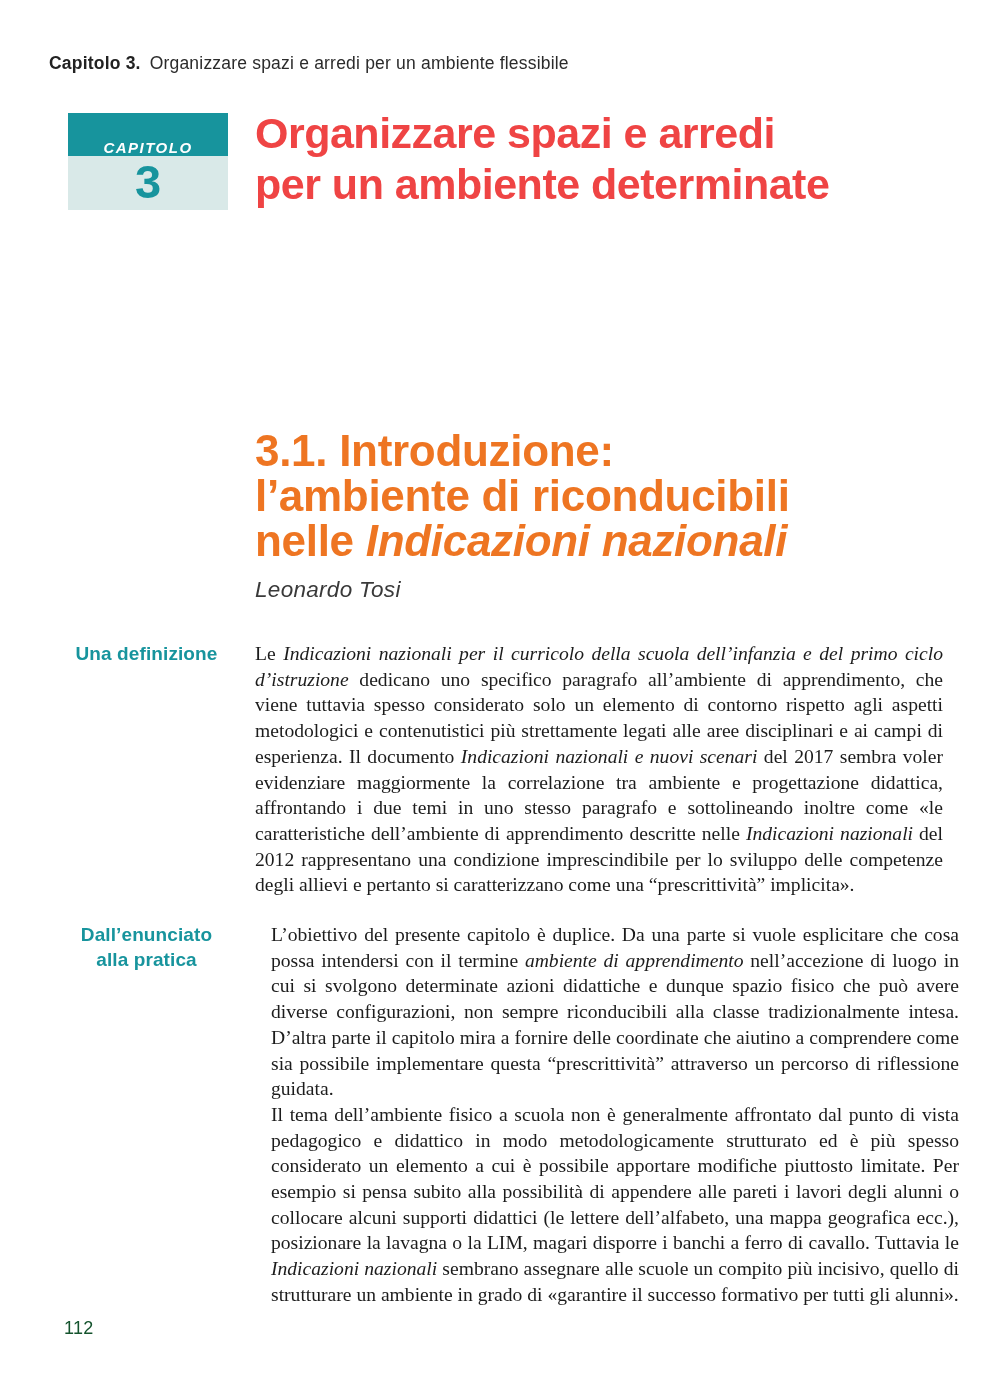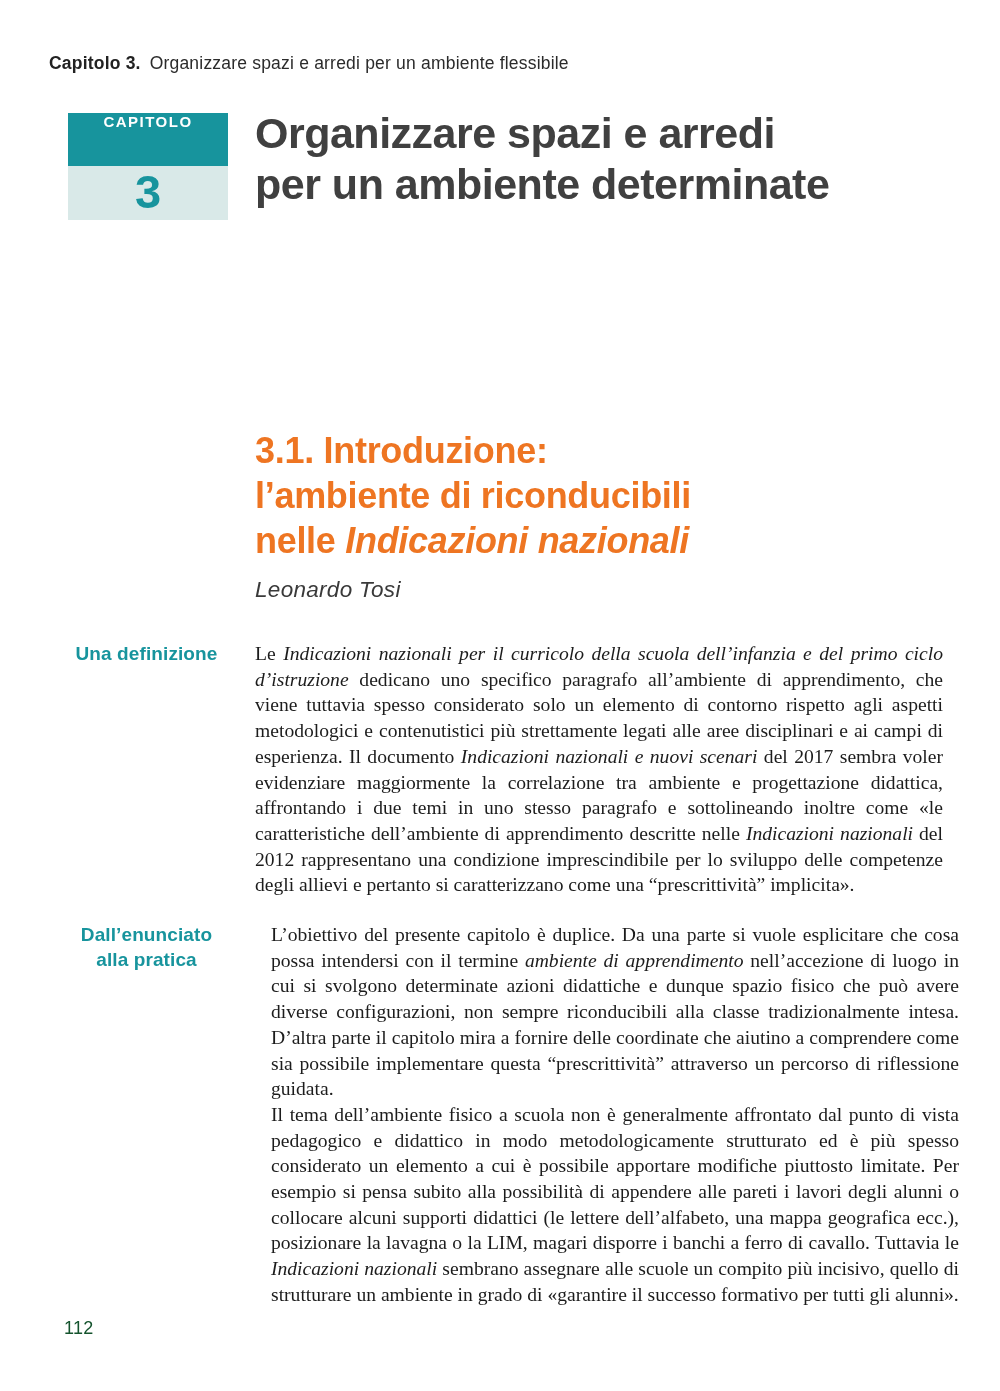--- a/index.html
+++ b/index.html
@@ -38,25 +38,26 @@
 
   
   .chapter-badge {
     position: absolute;
     left: 68px;
     top: 113px;
     width: 160px;
     height: 97px;
   }
   .chapter-badge .badge-top {
-    height: 53px;
+    height: 43px;
     background: #17949d;
     display: flex;
-    align-items: flex-start;
+    align-items: flex-end;
     justify-content: center;
+    font-style: italic;
   }
   .chapter-badge .badge-top span {
     color: #ffffff;
     font-size: 15px;
     font-weight: 700;
     letter-spacing: 1.5px;
   }
   .chapter-badge .badge-bottom {
     height: 54px;
     background: #d9e9e8;
@@ -72,31 +73,31 @@
     margin-top: -4px;
   }
 
   
   .chapter-title {
     position: absolute;
     left: 255px;
     top: 108px;
     font-size: 43px;
     font-weight: 800;
-    color: #404040;
+    color: #ef4444;
     line-height: 51px;
     letter-spacing: -0.5px;
   }
 
   
   .section-heading {
     position: absolute;
     left: 255px;
     top: 428px;
-    font-size: 36px;
+    font-size: 44px;
     font-weight: 600;
     color: #ee7522;
     line-height: 45px;
     letter-spacing: -0.3px;
   }
   .section-heading .seg-b { font-weight: 800; }
   .section-heading .seg-i { font-style: italic; }
 
   
   .author-line {

